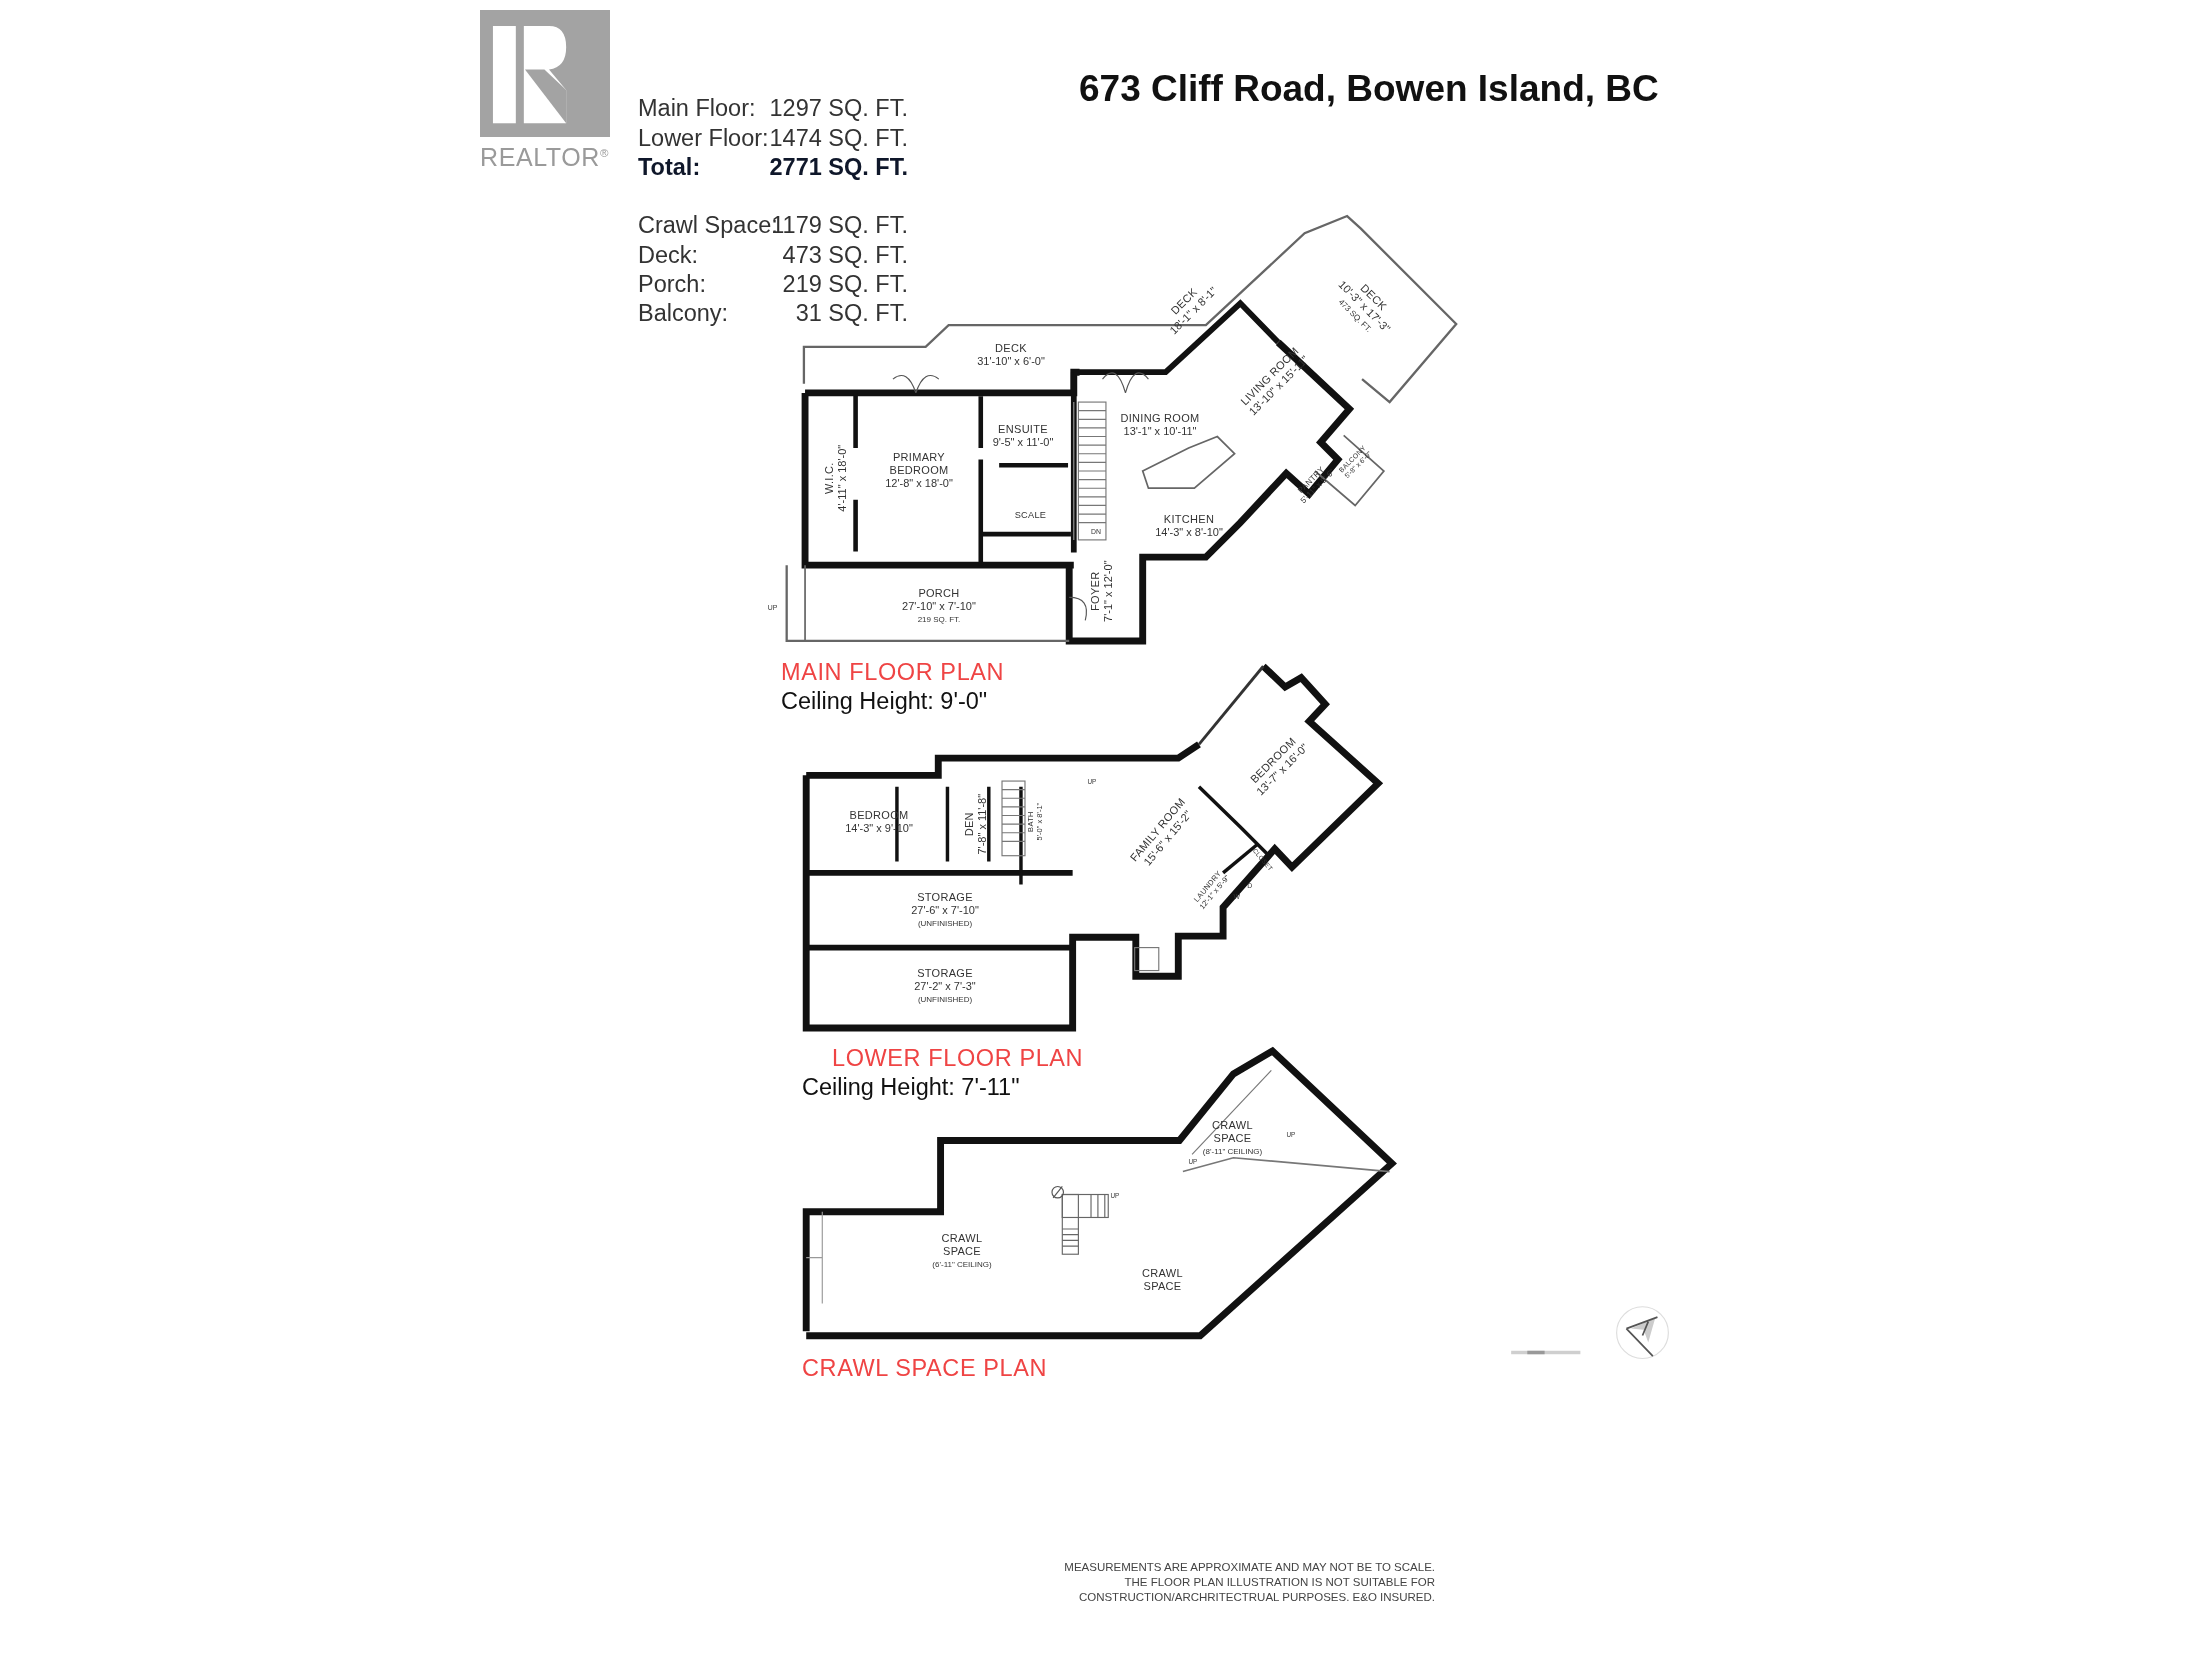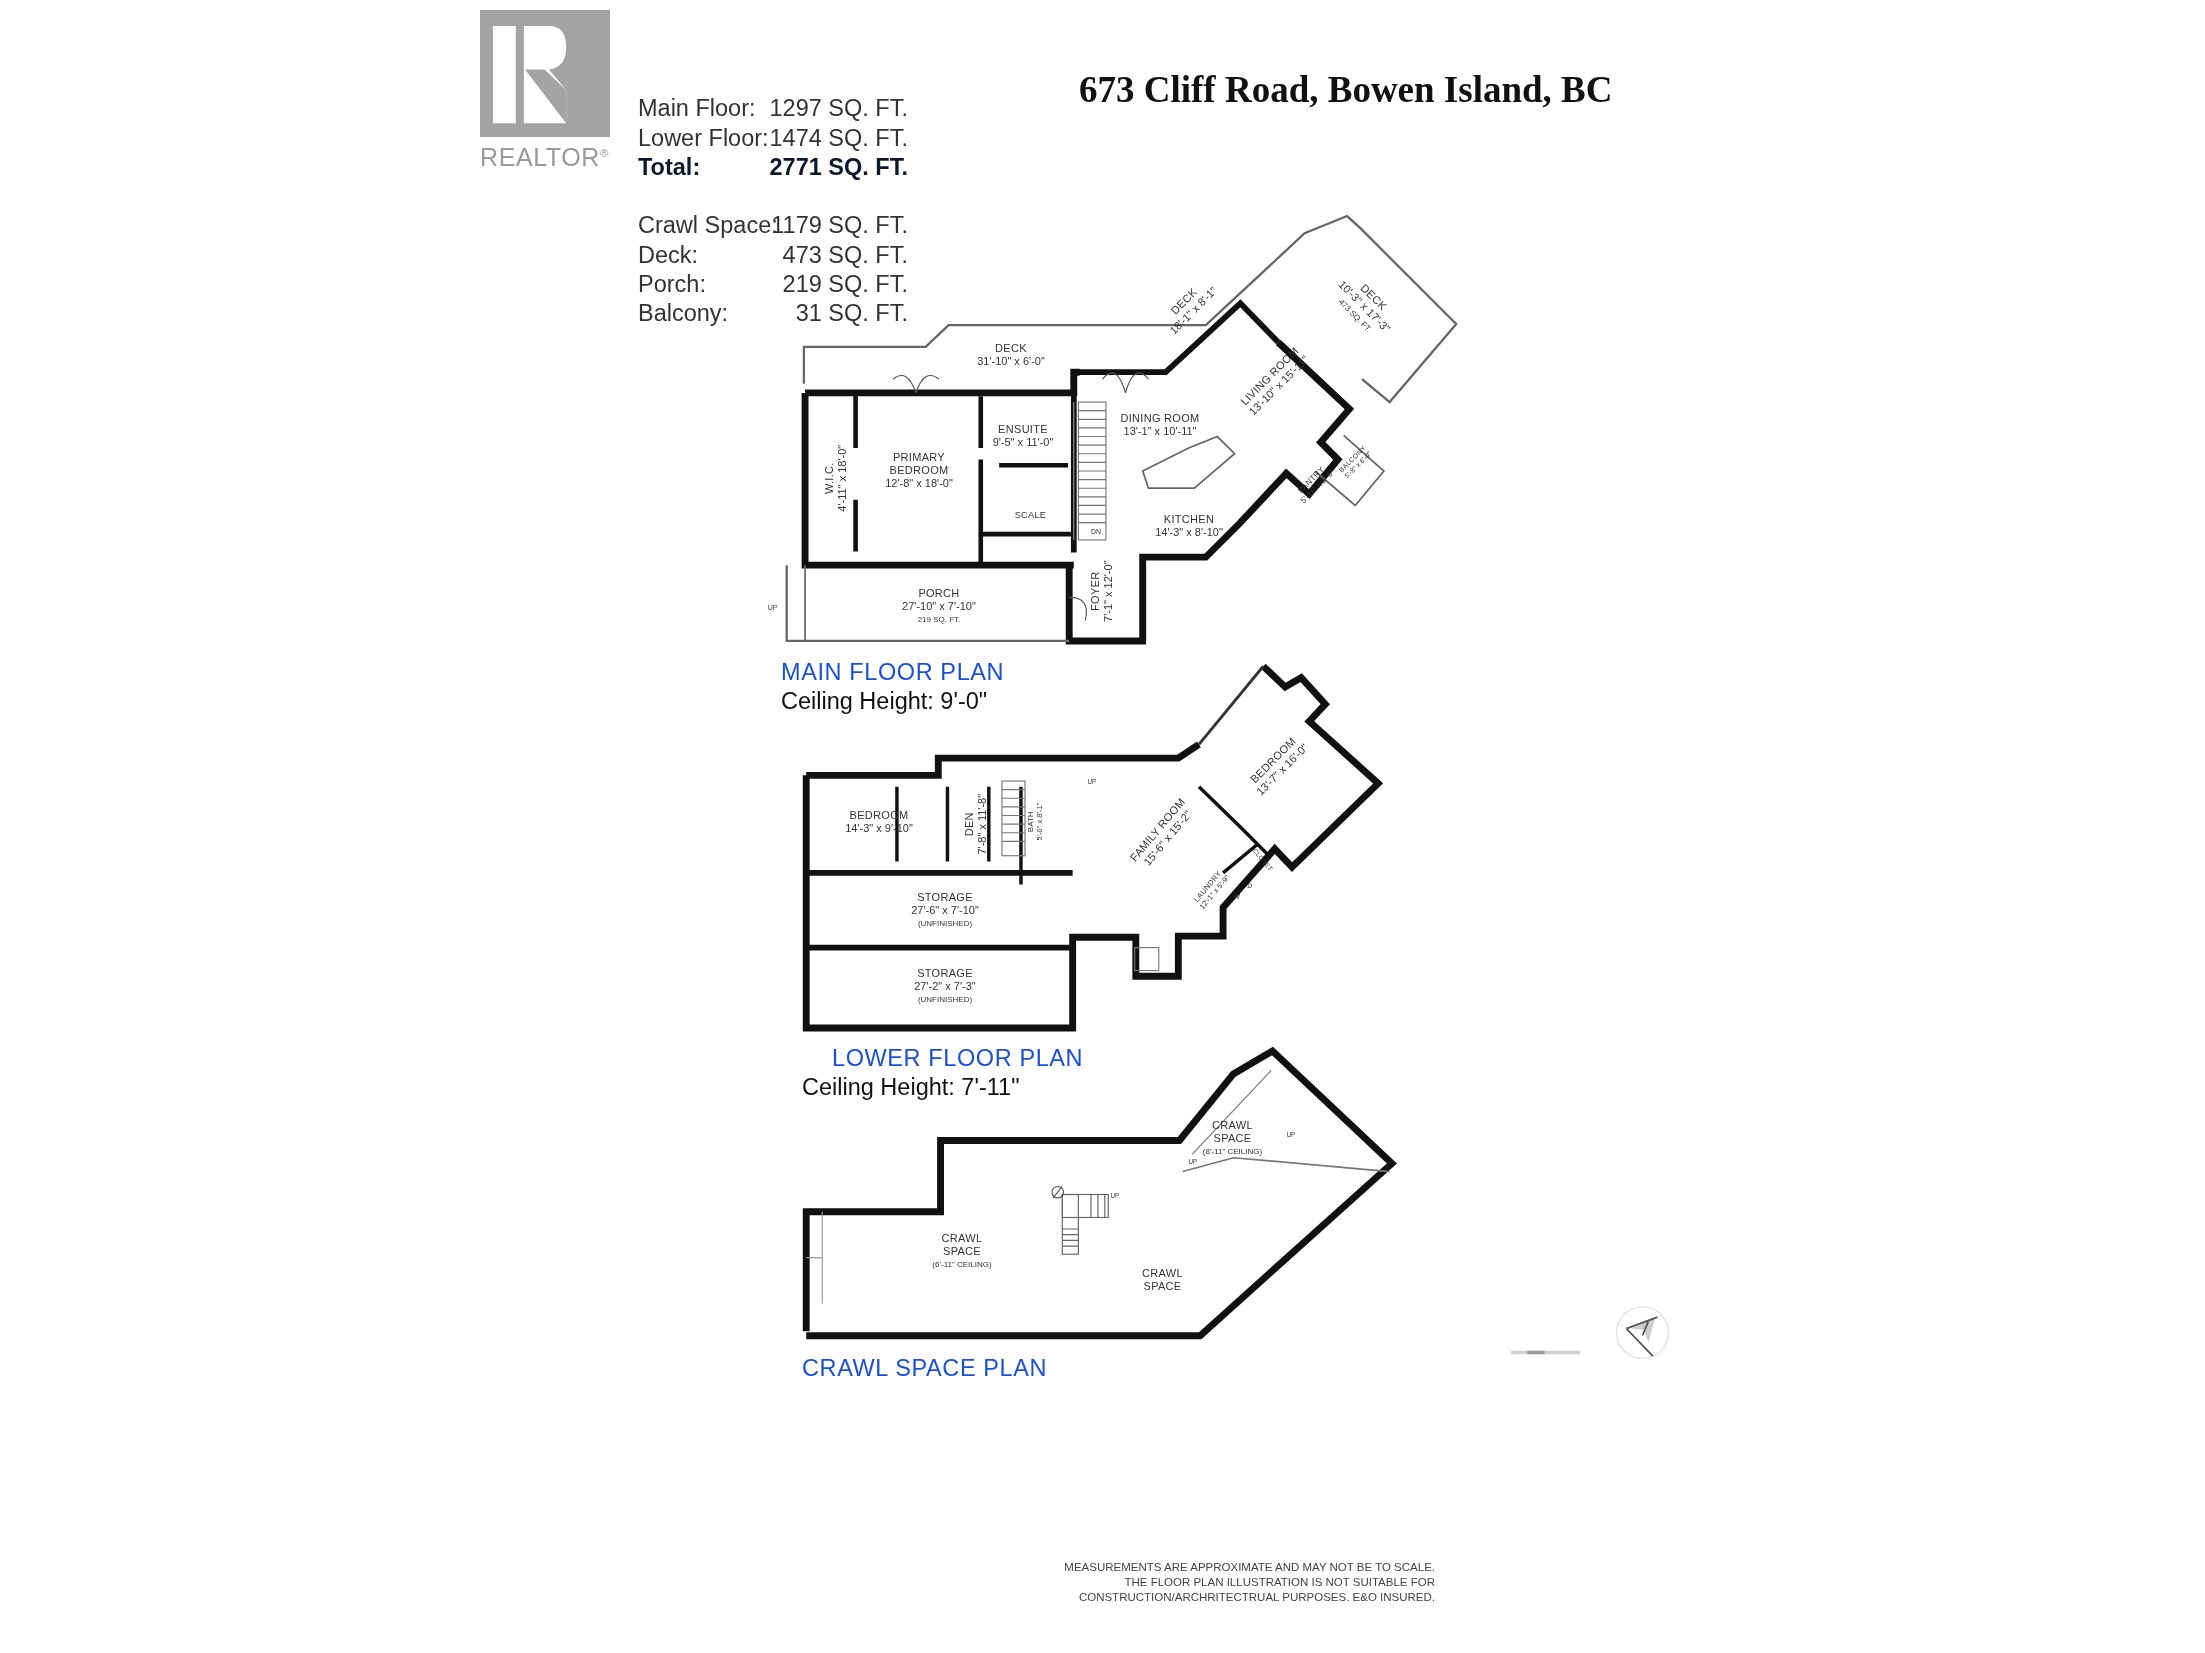--- a/index.html
+++ b/index.html
@@ -1,28 +1,28 @@
 <!DOCTYPE html>
 <html style="font-size:9.2px"><head>
 <meta charset="utf-8">
 <style>
   html, body { margin:0; padding:0; background:#ffffff; }
   body { width:2205px; height:1654px; position:relative; overflow:hidden;
          font-family:"Liberation Sans", "DejaVu Sans", sans-serif; color:#111; }
   .abs { position:absolute; }
   
-  .title { left:1079px; top:68px; font-size:37px; font-weight:bold; color:#111; white-space:nowrap;font-family:Liberation Serif, serif; }
+  .title { left:1079px; top:68px; font-size:37px; font-weight:bold; color:#111; white-space:nowrap; }
   
   .area { font-size:23.5px; color:#333; white-space:nowrap; }
   .area .lbl { position:absolute; left:0;margin-left:38px; }
   .area .val { position:absolute; right:0; text-align:right; }
   .area-row { position:absolute; left:600px; width:308px; height:29px; }
   .area-row.total { font-weight:bold; color:#0f172a; }
   
-  .plan-title { font-size:23.5px; color:#1d4ed8; white-space:nowrap; letter-spacing:0.6px; }
+  .plan-title { font-size:23.5px; color:#ef4444; white-space:nowrap; letter-spacing:0.6px; }
   .plan-sub { font-size:23.5px; color:#111; white-space:nowrap; }
   
   .room { position:absolute; text-align:center; color:#333; font-size:11px; line-height:13.2px; white-space:nowrap; }
   .room .nm { display:block; letter-spacing:0.3px; }
   .room .dm { display:block; }
   .room .ex { display:block; font-size:8px; }
   .disc { left:999px; top:1560px; width:436px; text-align:right; font-size:11.5px; line-height:15px; color:#444; }
   svg.plans { position:absolute; left:0; top:0; }
 </style>
 </head>

